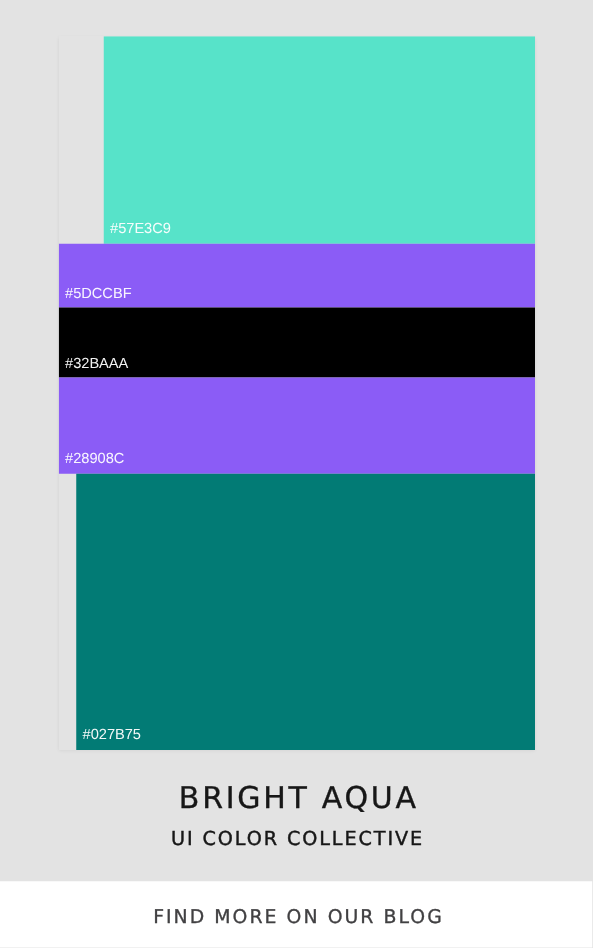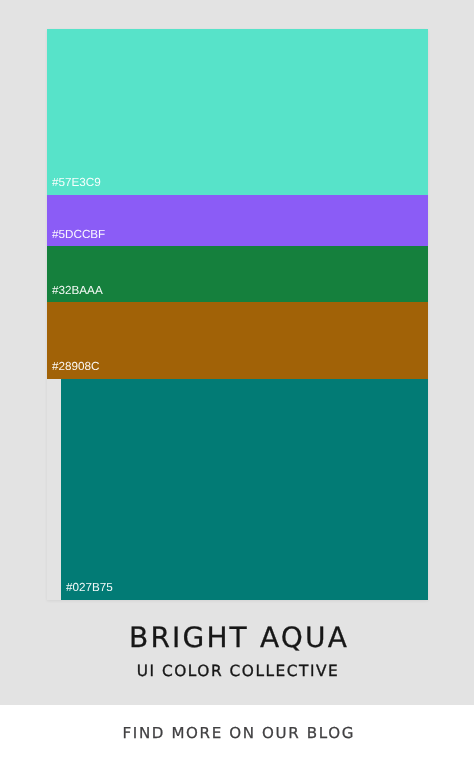--- a/index.html
+++ b/index.html
@@ -55,21 +55,21 @@
     top: 612px;
     width: 474px;
     text-align: center;
   }
   #palette-title {
     position: absolute;
     left: 0;
     top: 11px;
     width: 474px;
     font-family: "DejaVu Sans", sans-serif;
-    font-size: 28px;
+    font-size: 24px;
     letter-spacing: 2.17px;
     text-indent: 4.1px;
     color: #171717;
     line-height: 30px;
     font-weight: 400;
     -webkit-text-stroke: 0.28px #171717;
   }
   #palette-subtitle {
     position: absolute;
     left: 0;
@@ -106,33 +106,33 @@
     -webkit-text-stroke: 0.25px #414042;
   }
 </style>
 </head>
 <body style="background: rgb(227, 227, 227);">
 
 <div id="page" style="background: rgb(227, 227, 227);">
 
   <div id="palette-card">
 
-    <div class="swatch" id="swatch-0" style="background: rgb(87, 227, 201); height: 169px;">
+    <div class="swatch" id="swatch-0" style="background: rgb(87, 227, 201); height: 169px; margin-left: 36px;">
       <span class="swatch-label" style="color: rgb(255, 255, 255);">#57E3C9</span>
     </div>
 
     <div class="swatch" id="swatch-1" style="background: #8b5cf6; height: 52px;">
       <span class="swatch-label" style="color: rgb(255, 255, 255);">#5DCCBF</span>
     </div>
 
-    <div class="swatch" id="swatch-2" style="background: #15803d; height: 57px;">
+    <div class="swatch" id="swatch-2" style="background: #000000; height: 57px;">
       <span class="swatch-label" style="color: rgb(255, 255, 255);">#32BAAA</span>
     </div>
 
-    <div class="swatch" id="swatch-3" style="background: #a16207; height: 78px;">
+    <div class="swatch" id="swatch-3" style="background: #8b5cf6; height: 78px;">
       <span class="swatch-label" style="color: rgb(255, 255, 255);">#28908C</span>
     </div>
 
     <div class="swatch" id="swatch-4" style="background: rgb(2, 123, 117); height: 225px; margin-left: 14px;">
       <span class="swatch-label" style="color: rgb(255, 255, 255);">#027B75</span>
     </div>
 
   </div>
 
   <div id="caption">

